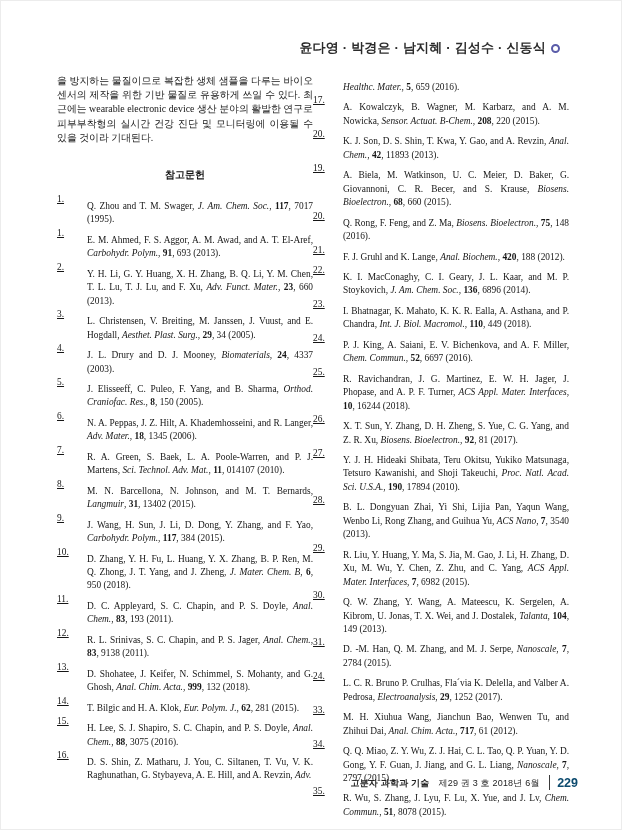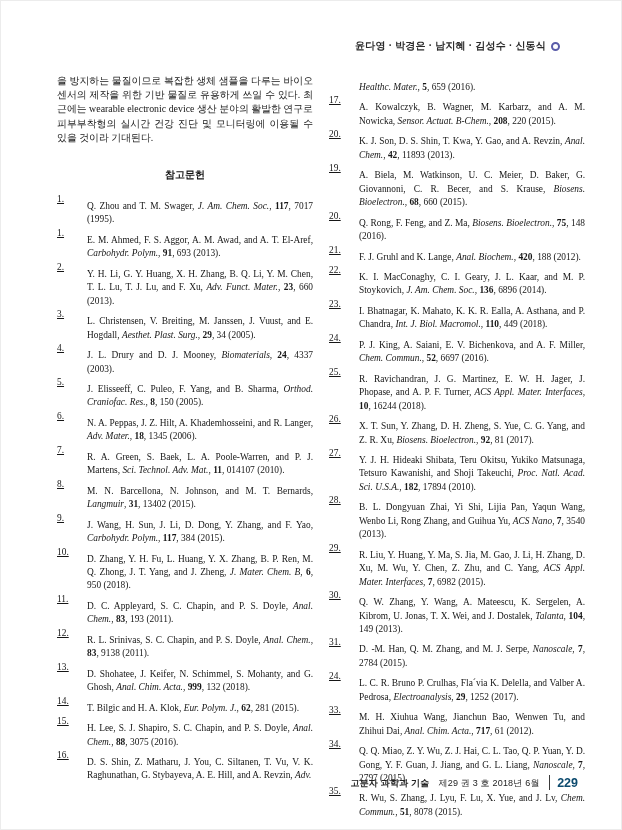--- a/index.html
+++ b/index.html
@@ -10,31 +10,31 @@
     box-shadow:inset 0 0 0 1px #ececec;
     font-family:"Liberation Serif","DejaVu Serif",serif;
     color:#1c1c1c;
     overflow:hidden;
   }
   
   .header-row{
     position:absolute;top:39px;right:62px;
     display:flex;align-items:center;gap:5px;
     font-family:"Liberation Sans","DejaVu Sans",sans-serif;
-    font-size:10px;font-weight:bold;color:#2b2b2b;
+    font-size:13px;font-weight:bold;color:#2b2b2b;
     letter-spacing:.2px;
   }
   .ring-icon{
     display:inline-block;width:5px;height:5px;
     border:2.6px solid #5a5ca9;border-radius:50%;
   }
   
   .columns{
     position:absolute;top:74px;left:57px;width:528px;
-    display:flex;gap:16px;
+    display:flex;
   }
   .col{width:256px;}
   .intro{
     margin:0;
     font-size:9.9px;line-height:14.2px;
     text-align:justify;
     color:#161616;
   }
   .ref-heading{
     margin:23px 0 11px 0;
@@ -129,21 +129,21 @@
           <div class="ref-item">
             <span class="ref-num">10.</span>
             <span class="ref-body"><span>D. Zhang, Y. H. Fu, L. Huang, Y. X. Zhang, B. P. Ren, M. Q. Zhong, J. T. Yang, and J. Zheng, </span><i>J. Mater. Chem. B</i><span>, </span><b>6</b><span>, 950 (2018).</span></span>
           </div>
           <div class="ref-item">
             <span class="ref-num">11.</span>
             <span class="ref-body"><span>D. C. Appleyard, S. C. Chapin, and P. S. Doyle, </span><i>Anal. Chem.</i><span>, </span><b>83</b><span>, 193 (2011).</span></span>
           </div>
           <div class="ref-item">
             <span class="ref-num">12.</span>
-            <span class="ref-body"><span>R. L. Srinivas, S. C. Chapin, and P. S. Doyle, </span><i>Anal. Chem.</i><span>, </span><b>83</b><span>, 9138 (2011).</span></span>
+            <span class="ref-body"><span>R. L. Srinivas, S. C. Chapin, and P. S. Jager, </span><i>Anal. Chem.</i><span>, </span><b>83</b><span>, 9138 (2011).</span></span>
           </div>
           <div class="ref-item">
             <span class="ref-num">13.</span>
             <span class="ref-body"><span>D. Shohatee, J. Keifer, N. Schimmel, S. Mohanty, and G. Ghosh, </span><i>Anal. Chim. Acta.</i><span>, </span><b>999</b><span>, 132 (2018).</span></span>
           </div>
           <div class="ref-item">
             <span class="ref-num">14.</span>
             <span class="ref-body"><span>T. Bilgic and H. A. Klok, </span><i>Eur. Polym. J.</i><span>, </span><b>62</b><span>, 281 (2015).</span></span>
           </div>
           <div class="ref-item">
@@ -198,21 +198,21 @@
           <div class="ref-item">
             <span class="ref-num">25.</span>
             <span class="ref-body"><span>R. Ravichandran, J. G. Martinez, E. W. H. Jager, J. Phopase, and A. P. F. Turner, </span><i>ACS Appl. Mater. Interfaces</i><span>, </span><b>10</b><span>, 16244 (2018).</span></span>
           </div>
           <div class="ref-item">
             <span class="ref-num">26.</span>
             <span class="ref-body"><span>X. T. Sun, Y. Zhang, D. H. Zheng, S. Yue, C. G. Yang, and Z. R. Xu, </span><i>Biosens. Bioelectron.</i><span>, </span><b>92</b><span>, 81 (2017).</span></span>
           </div>
           <div class="ref-item">
             <span class="ref-num">27.</span>
-            <span class="ref-body"><span>Y. J. H. Hideaki Shibata, Teru Okitsu, Yukiko Matsunaga, Tetsuro Kawanishi, and Shoji Takeuchi, </span><i>Proc. Natl. Acad. Sci. U.S.A.</i><span>, </span><b>182</b><span>, 17894 (2010).</span></span>
+            <span class="ref-body"><span>Y. J. H. Hideaki Shibata, Teru Okitsu, Yukiko Matsunaga, Tetsuro Kawanishi, and Shoji Takeuchi, </span><i>Proc. Natl. Acad. Sci. U.S.A.</i><span>, </span><b>190</b><span>, 17894 (2010).</span></span>
           </div>
           <div class="ref-item">
             <span class="ref-num">28.</span>
             <span class="ref-body"><span>B. L. Dongyuan Zhai, Yi Shi, Lijia Pan, Yaqun Wang, Wenbo Li, Rong Zhang, and Guihua Yu, </span><i>ACS Nano</i><span>, </span><b>7</b><span>, 3540 (2013).</span></span>
           </div>
           <div class="ref-item">
             <span class="ref-num">29.</span>
             <span class="ref-body"><span>R. Liu, Y. Huang, Y. Ma, S. Jia, M. Gao, J. Li, H. Zhang, D. Xu, M. Wu, Y. Chen, Z. Zhu, and C. Yang, </span><i>ACS Appl. Mater. Interfaces</i><span>, </span><b>7</b><span>, 6982 (2015).</span></span>
           </div>
           <div class="ref-item">

